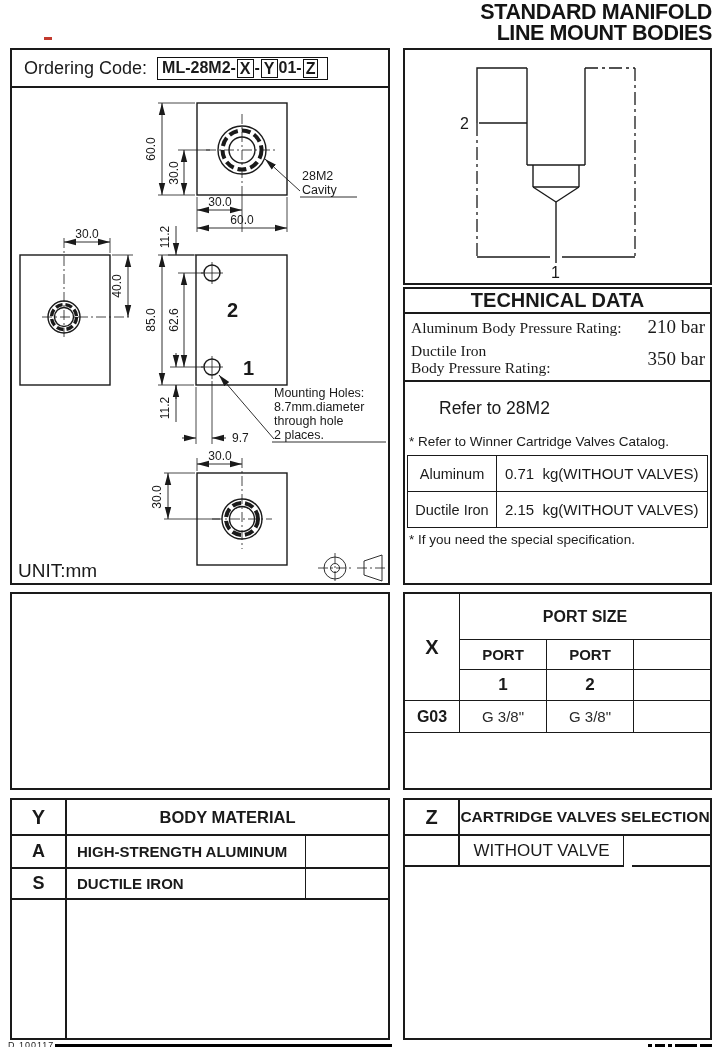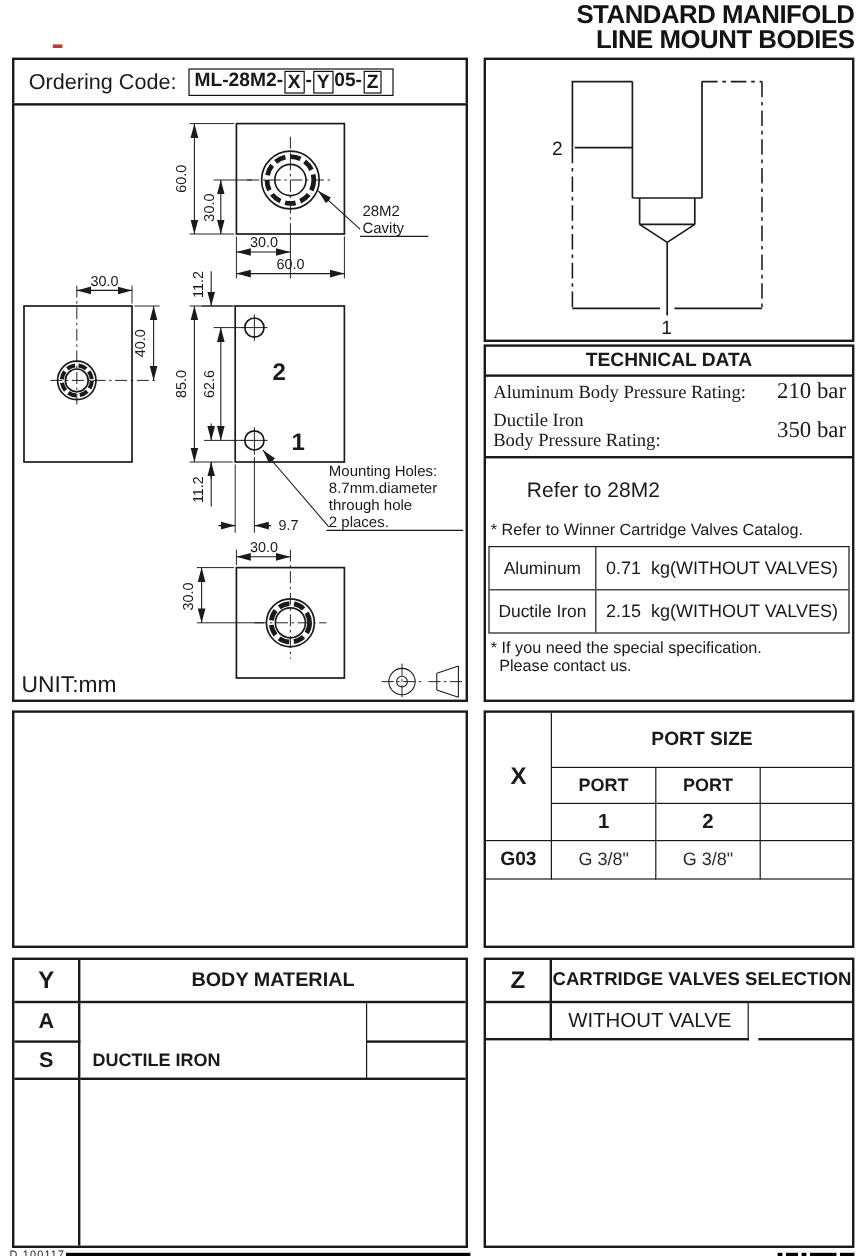--- a/index.html
+++ b/index.html
@@ -23,21 +23,21 @@
   .xl{fill:none;stroke:#1a1a1a;stroke-width:0.8;}
   .cl{fill:none;stroke:#1a1a1a;stroke-width:0.8;stroke-dasharray:10 3 2 3;}
   .thick{fill:none;stroke:#1a1a1a;stroke-width:4;stroke-dasharray:9 4;}
   .dd{fill:none;stroke:#1a1a1a;stroke-width:1.3;stroke-dasharray:13 4 3 4;}
   .dt{font-size:12px;fill:#1a1a1a;}
   .lt{font-size:12.5px;fill:#1a1a1a;}
   .bigp{font-size:20px;font-weight:bold;fill:#1a1a1a;}
   .schp{font-size:16px;fill:#1a1a1a;}
   .unit{font-size:19px;fill:#1a1a1a;}
   
-  #tech-hdr{left:0;top:0;width:100%;height:25px;border-bottom:2px solid #1a1a1a;font-size:16px;}
+  #tech-hdr{left:0;top:0;width:100%;height:25px;border-bottom:2px solid #1a1a1a;font-size:20px;}
   .trow{display:flex;align-items:center;justify-content:space-between;padding:2px 5px 0 6px;font-family:Liberation Serif, serif;}
   .trow .tl{font-size:15.5px;line-height:17px;}
   .trow .tv{font-size:19px;white-space:nowrap;}
   .sep{border-top:2px solid #1a1a1a;margin-top:4px;}
   .wtable{margin:6px 2px 0 2px;border:1.6px solid #1a1a1a;}
   .wrow{display:flex;height:35px;}
   .wrow+.wrow{border-top:1.5px solid #1a1a1a;}
   .wmat{width:88px;border-right:1.5px solid #1a1a1a;display:flex;align-items:center;justify-content:center;font-size:14.5px;}
   .wval{flex:1;display:flex;align-items:center;padding-left:8px;font-size:15px;white-space:pre;}
   .smallnote{font-size:13.5px;line-height:15px;}
@@ -56,21 +56,21 @@
 
 <div class="abs" style="left:44px;top:37px;width:8px;height:3px;background:#c23a2e;"></div>
 
 <div id="ordering" class="abs">
   <span class="lbl">Ordering Code:</span>
   <span id="codebox">
     <span>ML-28M2-</span>
     <span class="cbox">X</span>
     <span>-</span>
     <span class="cbox">Y</span>
-    <span>05-</span>
+    <span>01-</span>
     <span class="cbox">Z</span>
   </span>
 </div>
 
 <div class="box" style="left:10px;top:86px;width:380px;height:499px;">
 <svg width="376" height="495" viewBox="0 0 376 495">
   <defs>
     <marker id="ar" markerWidth="13" markerHeight="9" refX="12" refY="4" orient="auto-start-reverse" markerUnits="userSpaceOnUse">
       <path d="M0,0.8 L12,4 L0,7.2 Z" fill="#1a1a1a"></path>
     </marker>
@@ -242,21 +242,20 @@
         <div class="wmat">Aluminum</div>
         <div class="wval">0.71  kg(WITHOUT VALVES)</div>
       </div>
       <div class="wrow">
         <div class="wmat">Ductile Iron</div>
         <div class="wval">2.15  kg(WITHOUT VALVES)</div>
       </div>
     </div>
     <div class="smallnote" style="margin:4px 0 0 4px;">
       <span style="display:block">* If you need the special specification.</span>
-      <span style="display:block;padding-left:7px;">Please contact us.</span>
     </div>
   </div>
 </div>
 
 <div class="box" style="left:10px;top:592px;width:380px;height:198px;"></div>
 
 <div class="box" style="left:403px;top:592px;width:309px;height:198px;">
   <div class="cell ctr b" style="left:0;top:0;width:55px;height:106px;border-right:1.5px solid #1a1a1a;font-size:20px;">X</div>
   <div class="cell ctr b" style="left:55px;top:0;width:250px;height:46px;border-bottom:1.5px solid #1a1a1a;font-size:16px;">PORT SIZE</div>
   <div class="cell ctr b" style="left:55px;top:46px;width:87px;height:30px;border-right:1.5px solid #1a1a1a;border-bottom:1.5px solid #1a1a1a;font-size:15px;">PORT</div>
@@ -268,20 +267,21 @@
   <div class="cell ctr b" style="left:0;top:106px;width:55px;height:33px;border-top:1.5px solid #1a1a1a;border-right:1.5px solid #1a1a1a;border-bottom:1.5px solid #1a1a1a;font-size:16px;">G03</div>
   <div class="cell ctr" style="left:55px;top:106px;width:87px;height:33px;border-top:1.5px solid #1a1a1a;border-right:1.5px solid #1a1a1a;border-bottom:1.5px solid #1a1a1a;font-size:15px;color:#2a2a2a;">G 3/8"</div>
   <div class="cell ctr" style="left:142px;top:106px;width:87px;height:33px;border-top:1.5px solid #1a1a1a;border-right:1.5px solid #1a1a1a;border-bottom:1.5px solid #1a1a1a;font-size:15px;color:#2a2a2a;">G 3/8"</div>
   <div class="cell" style="left:229px;top:106px;width:76px;height:33px;border-top:1.5px solid #1a1a1a;border-bottom:1.5px solid #1a1a1a;"></div>
 </div>
 
 <div class="box" style="left:10px;top:798px;width:380px;height:242px;">
   <div class="cell ctr b" style="left:0;top:0;width:55px;height:36px;border-right:2px solid #1a1a1a;border-bottom:2px solid #1a1a1a;font-size:20px;">Y</div>
   <div class="cell ctr b" style="left:55px;top:0;width:321px;height:36px;border-bottom:2px solid #1a1a1a;font-size:16.5px;">BODY MATERIAL</div>
   <div class="cell ctr b" style="left:0;top:36px;width:55px;height:33px;border-right:2px solid #1a1a1a;border-bottom:2px solid #1a1a1a;font-size:18px;">A</div>
+  <div class="cell b" style="left:55px;top:36px;width:238px;height:33px;border-bottom:2px solid #1a1a1a;padding-left:10px;font-size:15px;">HIGH-STRENGTH ALUMINUM</div>
   <div class="cell" style="left:293px;top:36px;width:83px;height:33px;border-left:1.5px solid #1a1a1a;border-bottom:2px solid #1a1a1a;"></div>
   <div class="cell ctr b" style="left:0;top:69px;width:55px;height:31px;border-right:2px solid #1a1a1a;border-bottom:2px solid #1a1a1a;font-size:18px;">S</div>
   <div class="cell b" style="left:55px;top:69px;width:238px;height:31px;border-bottom:2px solid #1a1a1a;padding-left:10px;font-size:15px;">DUCTILE IRON</div>
   <div class="cell" style="left:293px;top:69px;width:83px;height:31px;border-left:1.5px solid #1a1a1a;border-bottom:2px solid #1a1a1a;"></div>
   <div class="cell" style="left:0;top:100px;width:55px;height:138px;border-right:2px solid #1a1a1a;"></div>
 </div>
 
 <div class="box" style="left:403px;top:798px;width:309px;height:242px;">
   <div class="cell ctr b" style="left:0;top:0;width:55px;height:36px;border-right:2px solid #1a1a1a;border-bottom:2px solid #1a1a1a;font-size:20px;">Z</div>
   <div class="cell ctr b" style="left:55px;top:0;width:250px;height:36px;border-bottom:2px solid #1a1a1a;font-size:15.5px;">CARTRIDGE VALVES SELECTION</div>

